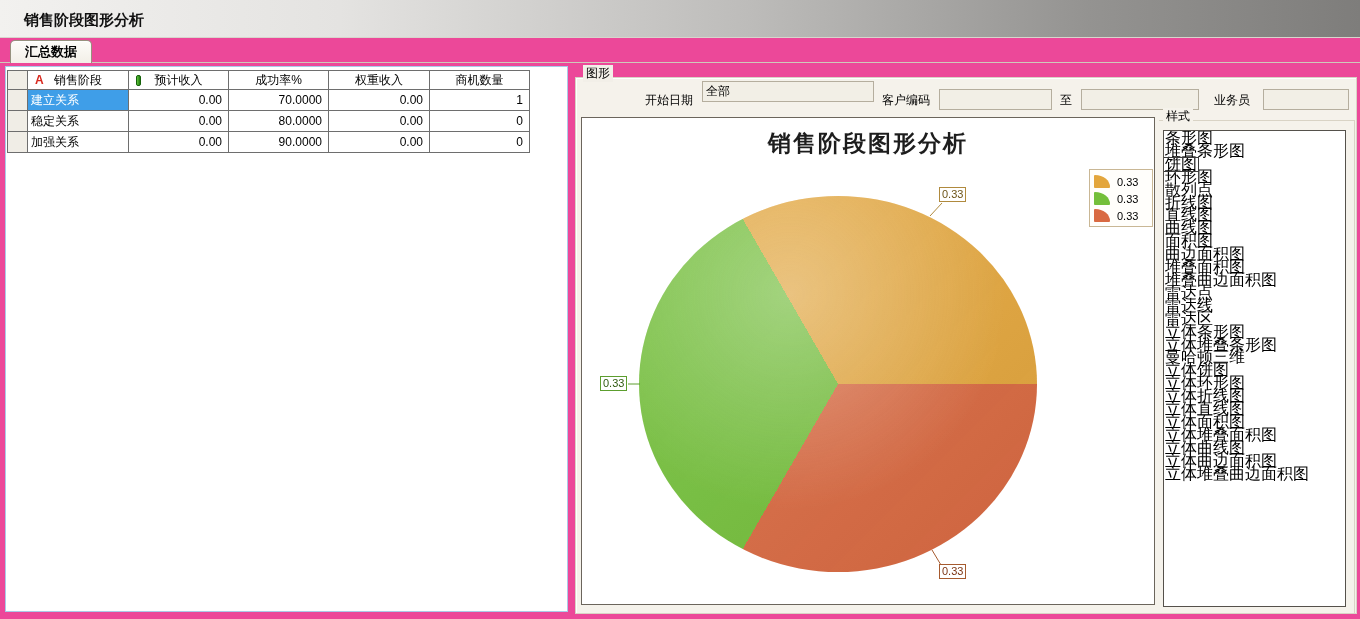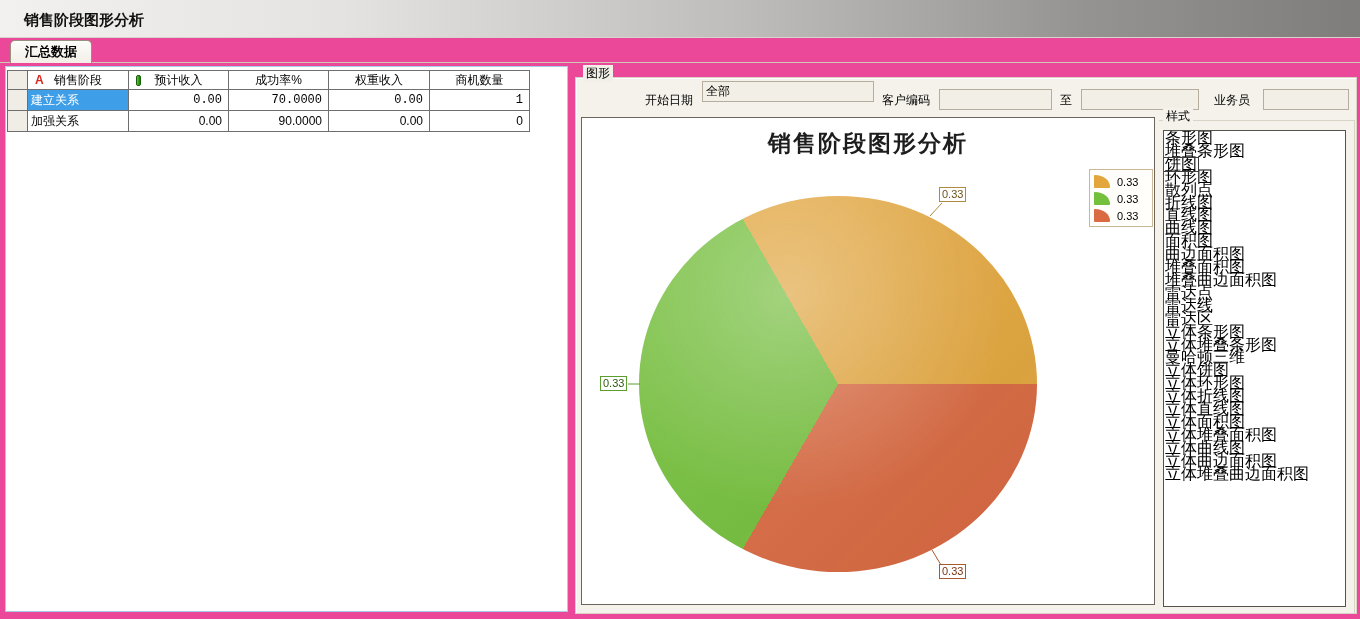--- a/index.html
+++ b/index.html
@@ -29,21 +29,21 @@
   table.grid th, table.grid td { border:1px solid #6E6E6E; font-weight:normal; font-size:12px;
     overflow:hidden; white-space:nowrap; }
   table.grid th { height:19px; background:#FFFFFF; position:relative; text-align:center; }
   table.grid td { height:21px; padding:0 6px; text-align:right; background:#fff; }
   table.grid td.t-left { text-align:left; padding:0 3px; }
   td.sel-cell, th.sel-cell { background:#F0EDE6 !important; border:1px solid #D9D4C8; border-right:1px solid #6E6E6E; }
   th.sel-cell { border-bottom:1px solid #6E6E6E; }
   .hdr-icon-a { position:absolute; left:7px; top:2px; color:#D8281E; font-weight:bold; font-size:12px; }
   .hdr-icon-bar { position:absolute; left:7px; top:4px; width:5px; height:11px; border-radius:2px;
     background:linear-gradient(to right,#5FC43C,#1F7A0C); border:1px solid #15610a; }
-  .row-cur td { background:#E2D6E9;font-family:Liberation Mono, monospace; }
+  .row-cur td { background:#E2D6E9; }
   .row-alt td { background:#EDF5E8; }
   td.cell-selected { background:#3F9EE8 !important; color:#fff; }
 
   
   .graph-gb { position:absolute; left:575px; top:64px; width:782px; height:550px; }
   .graph-gb .gb-border { position:absolute; left:0; top:13px; width:782px; height:537px;
     border:1px solid #D9D3C5; background:#F5F2EB; box-shadow:inset 1px 1px 0 #fff; }
   .gb-label { position:absolute; left:8px; top:0; padding:0 3px; background:transparent; font-size:12px; z-index:3; }
   .graph-gb .gb-label { background:#F2EFE8; top:1px; }
 
@@ -120,20 +120,28 @@
         <th><span>权重收入</span></th>
         <th><span>商机数量</span></th>
       </tr>
       <tr class="row-cur">
         <td class="sel-cell"></td>
         <td class="t-left cell-selected">建立关系</td>
         <td>0.00</td>
         <td>70.0000</td>
         <td>0.00</td>
         <td>1</td>
+      </tr>
+      <tr class="row-alt">
+        <td class="sel-cell"></td>
+        <td class="t-left">稳定关系</td>
+        <td>0.00</td>
+        <td>80.0000</td>
+        <td>0.00</td>
+        <td>0</td>
       </tr>
       <tr>
         <td class="sel-cell"></td>
         <td class="t-left">加强关系</td>
         <td>0.00</td>
         <td>90.0000</td>
         <td>0.00</td>
         <td>0</td>
       </tr>
     </tbody>

